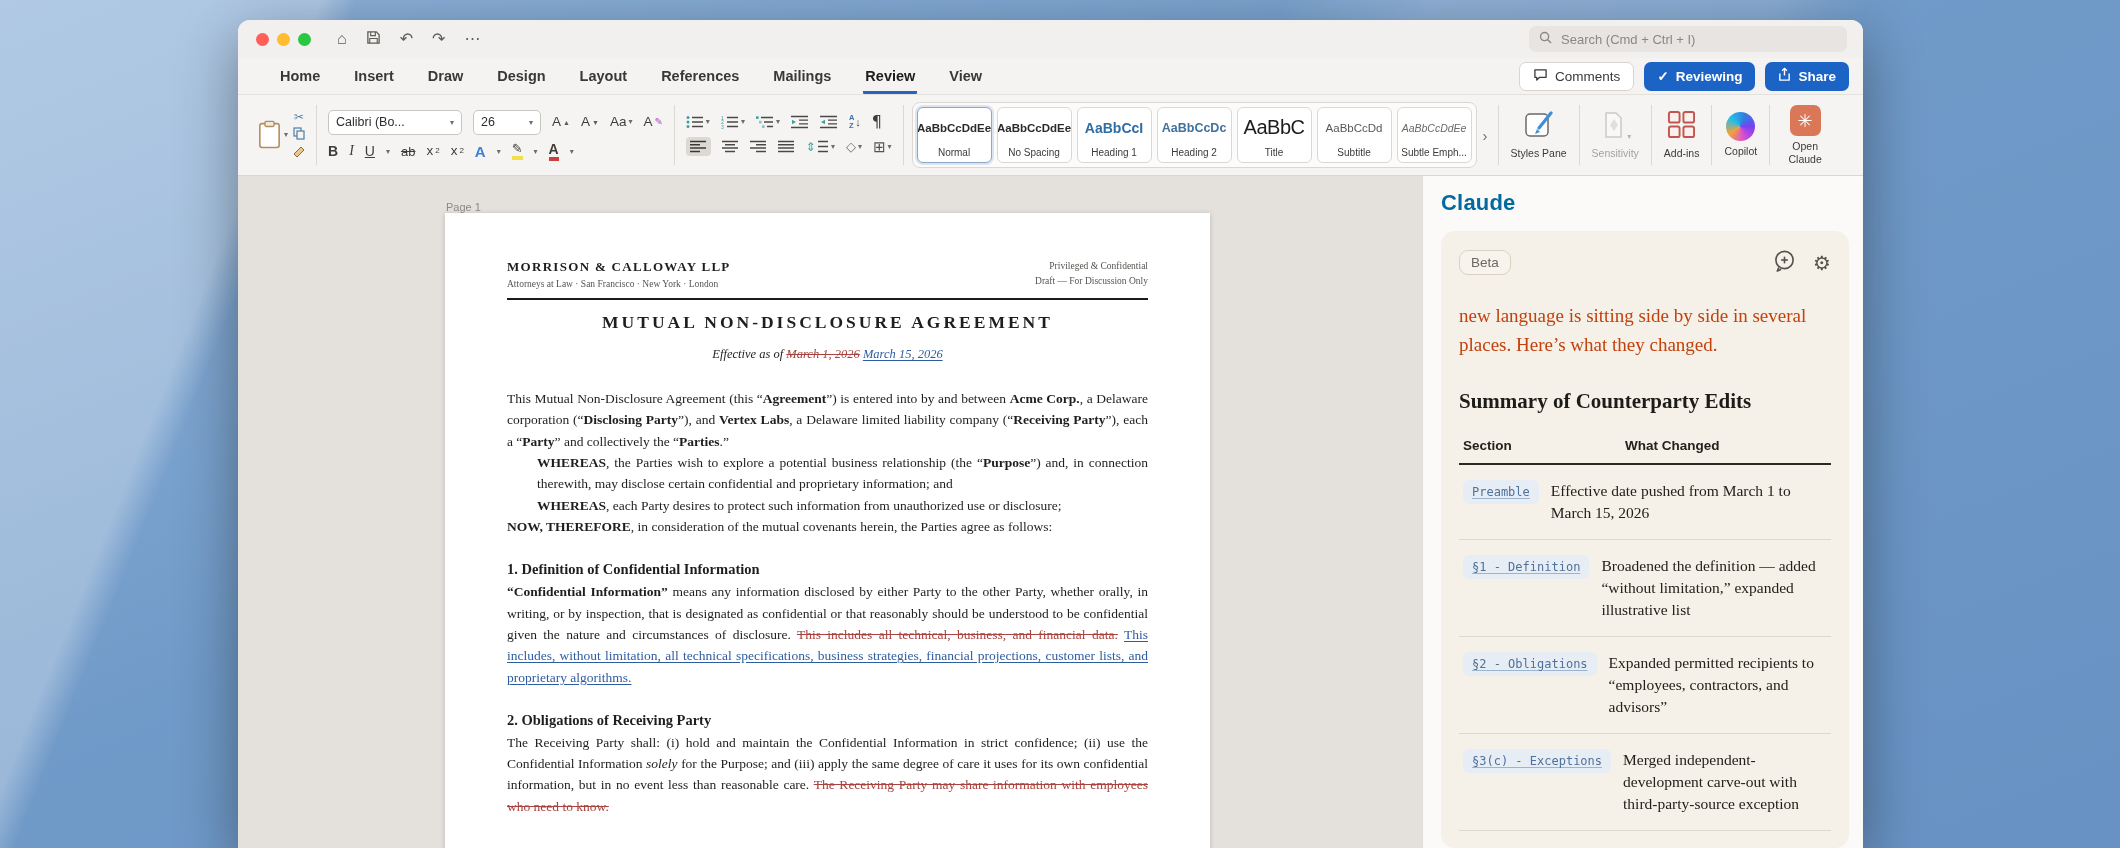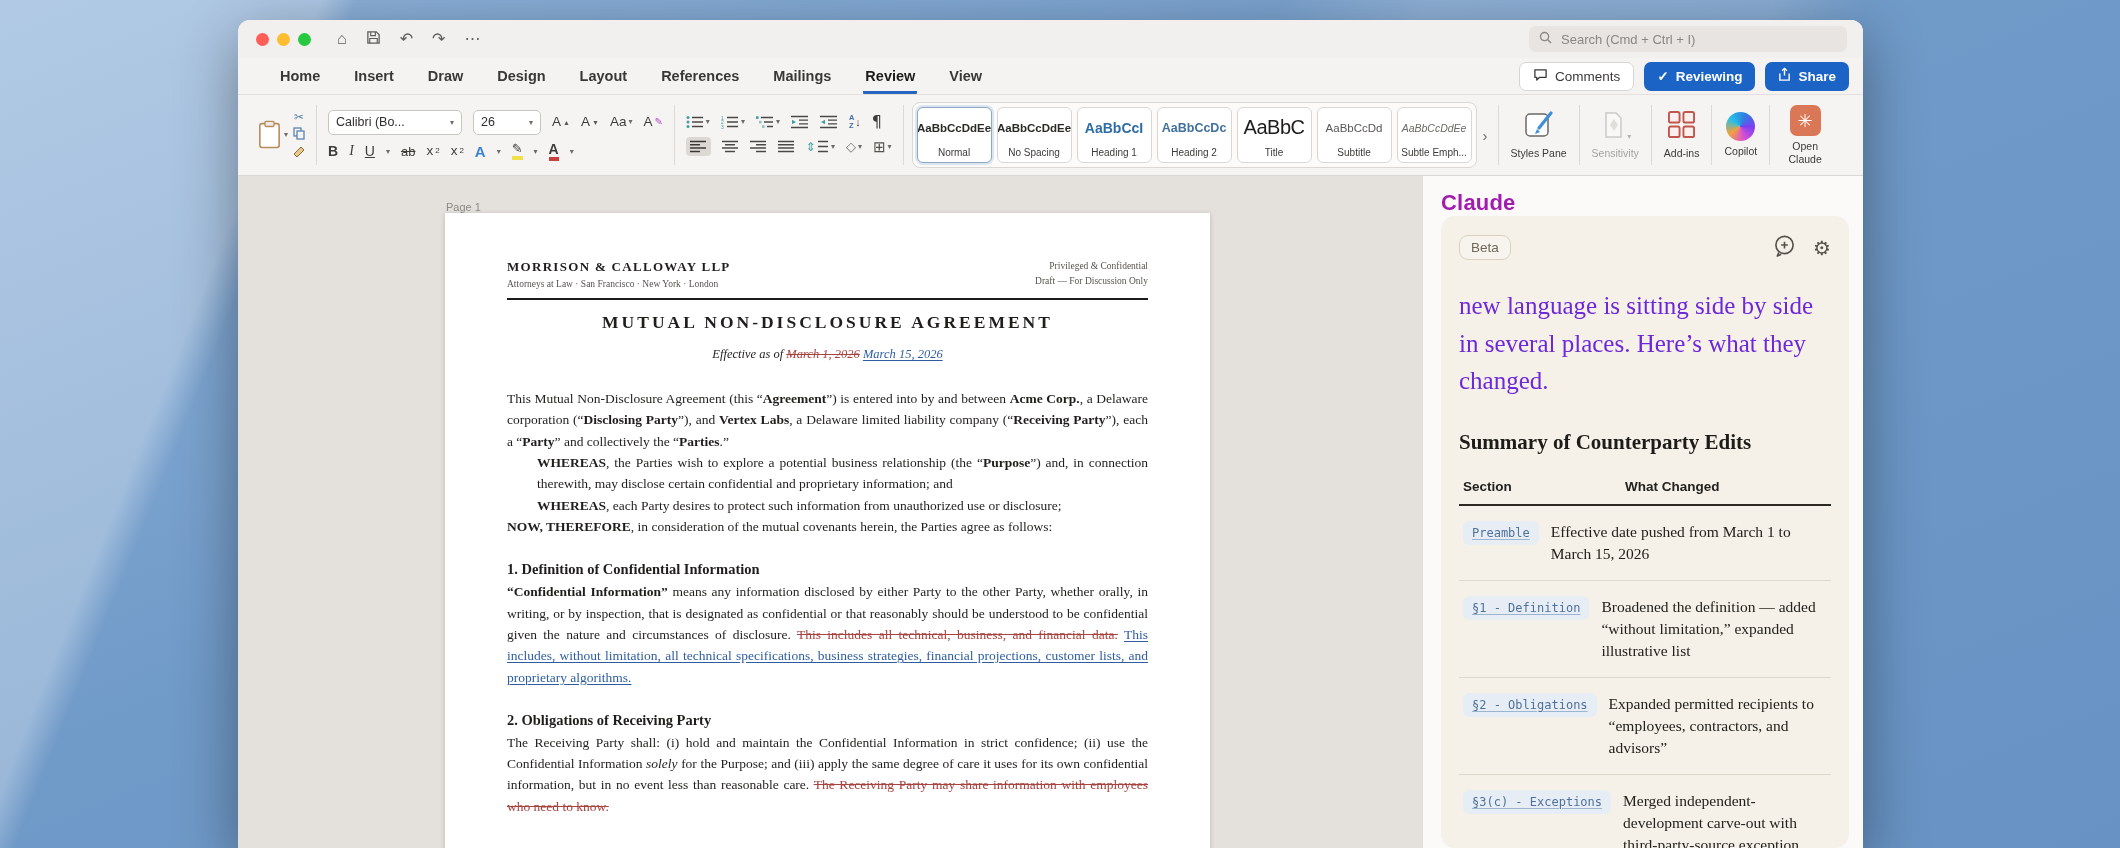--- a/index.html
+++ b/index.html
@@ -107,29 +107,29 @@
   .para.ind{margin-left:30px;}
   .phead{font-weight:700;font-size:14.5px;margin-top:21px;}
   .r-b{font-weight:700;}
   .r-i{font-style:italic;}
   .r-del{color:#a8433f;text-decoration:line-through;}
   .r-ins{color:#2e5d9f;text-decoration:underline;text-underline-offset:2px;}
 
   
   .claudepanel{width:441px;flex:0 0 441px;background:#fbfaf8;border-left:1px solid #e1ded9;
     box-sizing:border-box;padding:14px 14px 0 18px;display:flex;flex-direction:column;}
-  .claude-title{font-size:22px;font-weight:600;color:#a21caf;letter-spacing:.2px;}
-  .claude-card{background:#f5f1e8;border-radius:14px;padding:18px 18px 10px;
+  .claude-title{font-size:22px;font-weight:600;color:#0369a1;letter-spacing:.2px;}
+  .claude-card{margin-top:15px;background:#f5f1e8;border-radius:14px;padding:18px 18px 10px;
     flex:1;overflow:hidden;font-family:"Liberation Serif",serif;}
   .cardtop{display:flex;align-items:center;justify-content:space-between;}
   .beta{font-family:"Liberation Sans",sans-serif;font-size:13.5px;color:#6d675c;
     border:1.5px solid #d9d2c3;border-radius:9px;padding:4px 11px;background:rgba(255,255,255,.25);}
   .cardicons{display:flex;align-items:center;gap:17px;color:#55524c;}
   .gear{font-size:20px;line-height:1;font-family:"DejaVu Sans",sans-serif;}
-  .intro{margin-top:26px;font-size:25px;line-height:1.5;color:#6d28d9;}
+  .intro{margin-top:26px;font-size:19px;line-height:1.5;color:#c2410c;}
   .sum-title{margin-top:30px;font-size:21px;font-weight:700;color:#1e1c18;}
   .stable{margin-top:24px;}
   .thead{display:flex;gap:12px;font-family:"Liberation Sans",sans-serif;font-size:13.5px;font-weight:700;
     color:#24221e;padding:0 0 10px 4px;border-bottom:2px solid #2b2923;}
   .th-sec{width:150px;flex:0 0 150px;}
   .trow{display:flex;gap:12px;align-items:flex-start;padding:15px 0 15px 4px;border-bottom:1px solid #ddd8cc;}
   .secbadge{flex:0 0 auto;max-width:150px;font-family:"DejaVu Sans Mono",monospace;font-size:12px;
     color:#50719b;background:#e7edf4;border-radius:6px;padding:5px 9px;
     text-decoration:underline;text-decoration-color:#9db4cf;text-underline-offset:2px;white-space:nowrap;}
   .tcell{flex:1;font-size:15.5px;line-height:1.42;color:#23211c;}

